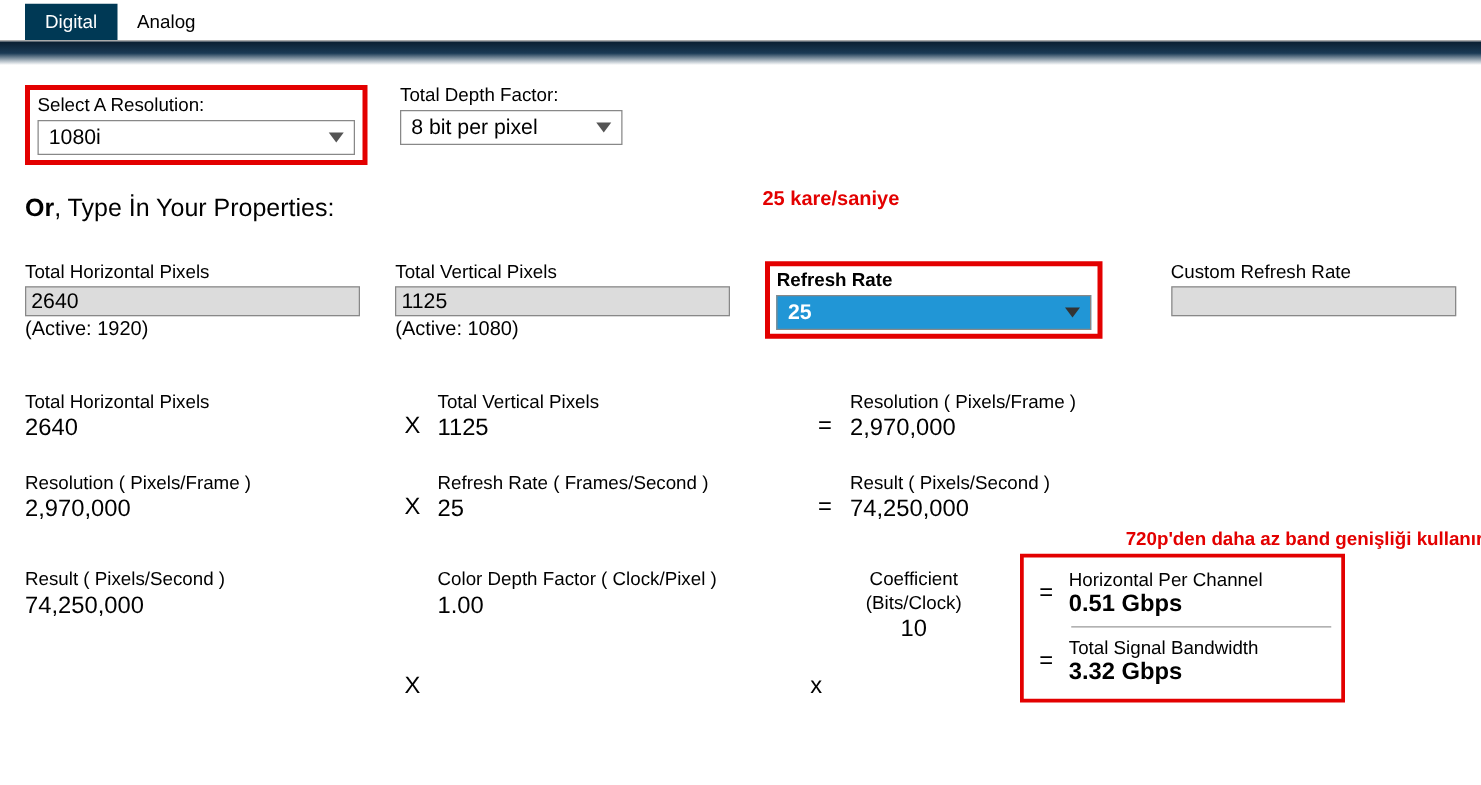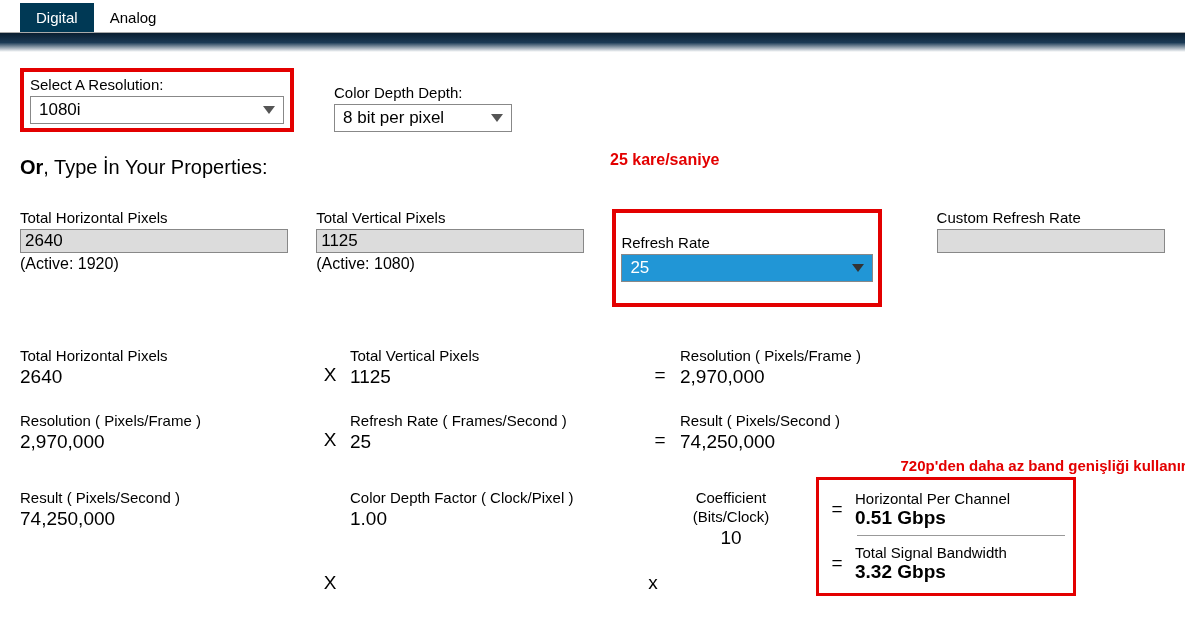--- a/index.html
+++ b/index.html
@@ -28,22 +28,22 @@
     .separator-bar {
       height: 20px;
       background: linear-gradient(to bottom, #0a1e30 0%, #1a3a55 50%, #fff 100%);
       border-top: 1px solid #aaa;
     }
     .form-area {
       padding: 16px 20px;
     }
     .row1 {
       display: flex;
-      gap: 40px;
-      align-items: flex-end;
+      gap: 26px;
+      align-items: flex-start;
     }
     .field-block { position: relative; }
     .field-label {
       font-size: 15px;
       margin-bottom: 3px;
     }
     .select-wrap {
       position: relative;
       display: inline-block;
     }
@@ -178,21 +178,21 @@
         <div class="field-label">Select A Resolution:</div>
         <div class="select-wrap">
           <div class="select-box" style="width:254px">
             <span>1080i</span>
             <span class="chev"></span>
           </div>
         </div>
       </div>
     </div>
     <div class="field-block">
-      <div class="field-label">Color Depth Depth:</div>
+      <div class="field-label">Total Depth Factor:</div>
       <div class="select-wrap">
         <div class="select-box" style="width:178px">
           <span>8 bit per pixel</span>
           <span class="chev"></span>
         </div>
       </div>
     </div>
   </div>
 
   <div class="or-line">
@@ -208,21 +208,21 @@
       <div class="field-label">Total Horizontal Pixels</div>
       <input class="text-input" value="2640" style="">
       <div class="active-note">(Active: 1920)</div>
     </div>
     <div class="col-box">
       <div class="field-label">Total Vertical Pixels</div>
       <input class="text-input" value="1125" style="">
       <div class="active-note">(Active: 1080)</div>
     </div>
     <div class="refresh-block">
-      <div class="red-box" style="padding:21px 5px;">
+      <div class="red-box" style="padding:3px 5px;font-weight:bold;">
         <div class="field-label">Refresh Rate</div>
         <div class="select-box blue" style="width:252px">
           <span>25</span>
           <span class="chev white"></span>
         </div>
       </div>
     </div>
     <div class="custom-block">
       <div class="field-label">Custom Refresh Rate</div>
       <input class="text-input" value="" style="">

